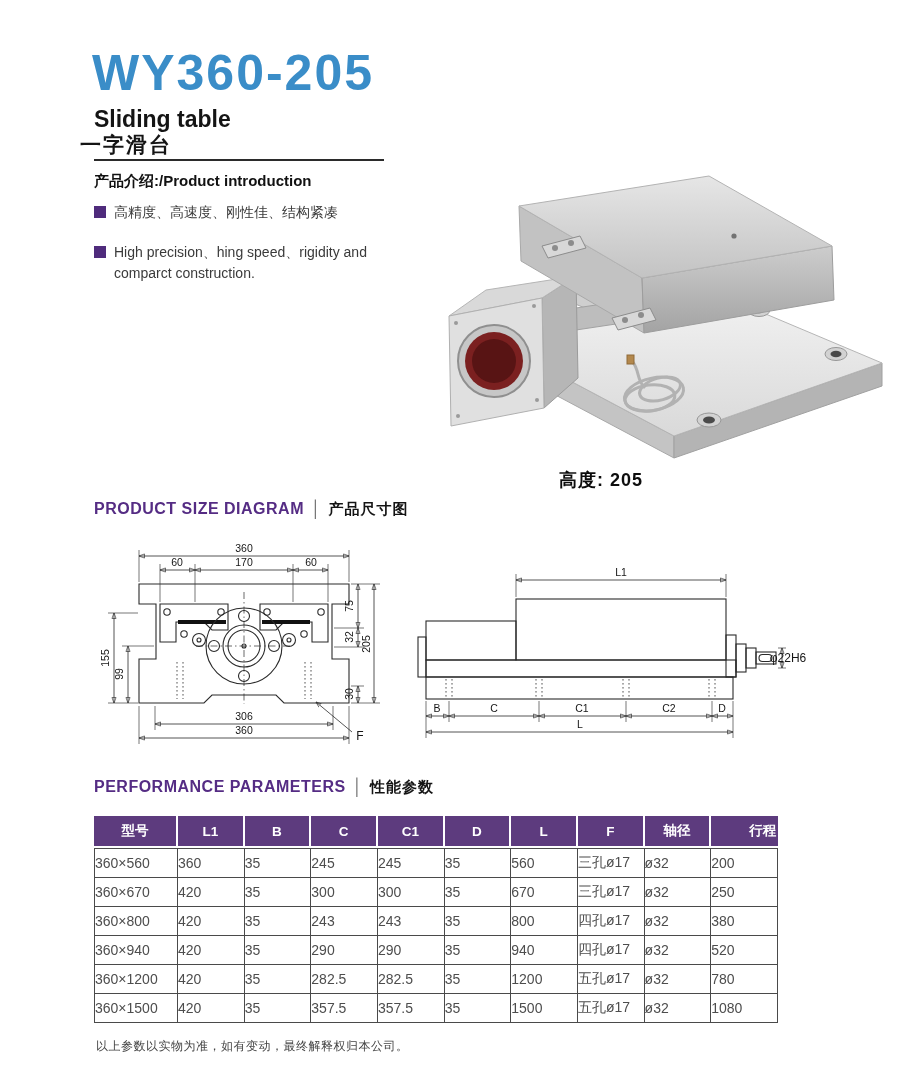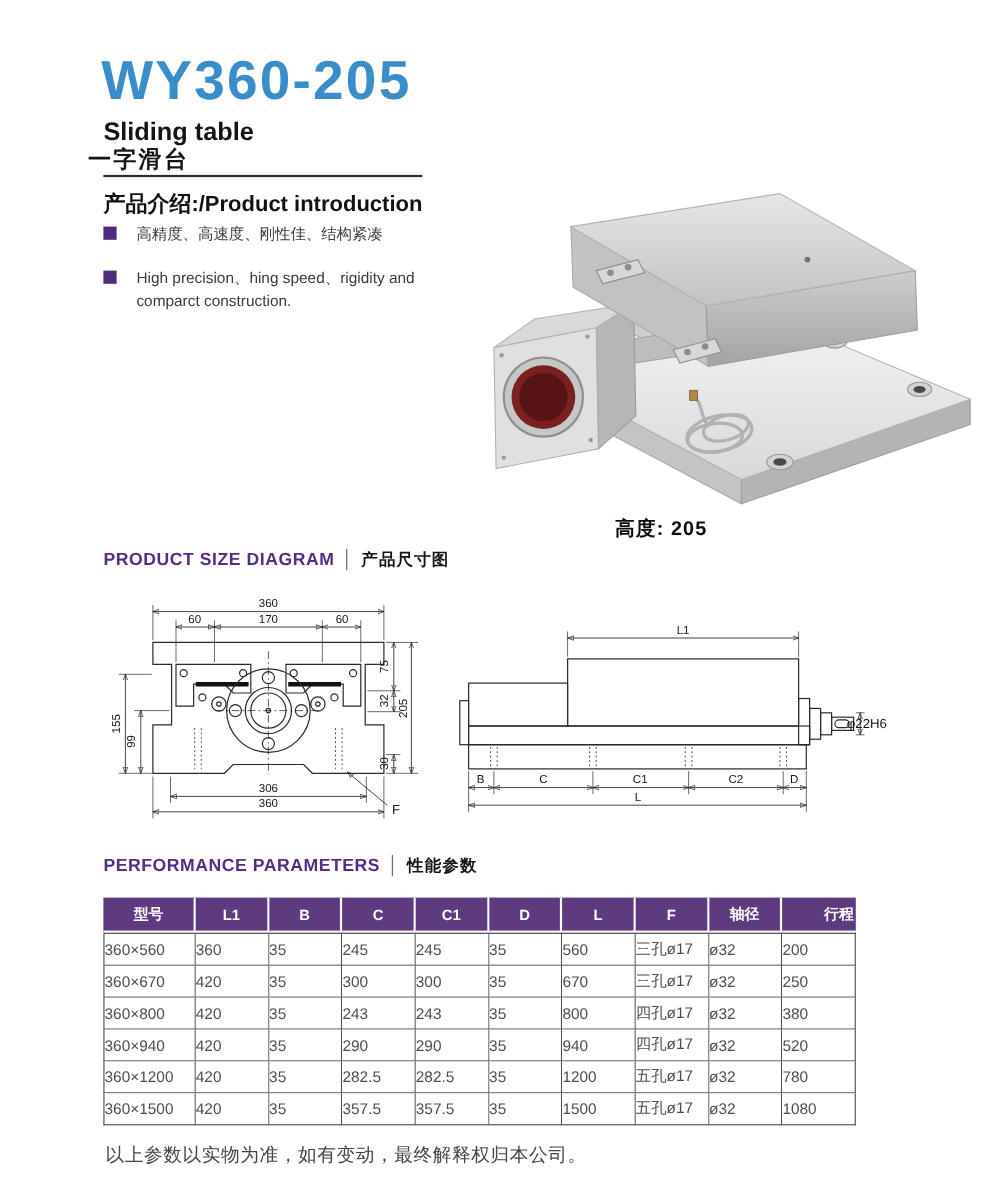--- a/index.html
+++ b/index.html
@@ -7,23 +7,23 @@
         font-family:"Liberation Sans","DejaVu Sans",sans-serif;color:#1a1a1a;margin-left:16px;}
 
   
   .model-title{position:absolute;left:76px;top:44px;font-size:50px;font-weight:bold;
                color:#3a8dc8;letter-spacing:2px;}
   .sub-en{position:absolute;left:78px;top:106px;font-size:23px;font-weight:bold;color:#141414;}
   .sub-zh{position:absolute;left:64px;top:131px;font-size:21px;font-weight:bold;color:#141414;letter-spacing:2px;}
   .title-rule{position:absolute;left:78px;top:159px;width:290px;height:0;border-top:2px solid #2b2b2b;}
 
   
-  .intro-heading{position:absolute;left:78px;top:172px;font-size:20px;font-weight:bold;color:#111;}
+  .intro-heading{position:absolute;left:78px;top:172px;font-size:15px;font-weight:bold;color:#111;}
   .bullets{position:absolute;left:78px;top:202px;width:320px;}
-  .bullet{display:flex;align-items:flex-start;margin-bottom:18px;font-size:14px;color:#3a3a3a;line-height:1.55;gap:10px;}
+  .bullet{display:flex;align-items:flex-start;margin-bottom:18px;font-size:14px;color:#3a3a3a;line-height:1.55;}
   .bullet .sq{flex:0 0 auto;width:12px;height:12px;background:#4f2b7c;margin:4px 8px 0 0;}
 
   
   .photo{position:absolute;left:388px;top:158px;width:487px;height:302px;}
   .photo-caption{position:absolute;left:470px;top:468px;width:230px;text-align:center;
                  font-size:18px;font-weight:bold;color:#0d0d0d;letter-spacing:1px;}
 
   
   .section-header{position:absolute;font-size:16px;font-weight:bold;letter-spacing:0.5px;}
   .section-header .en{color:#552c84;}
@@ -51,21 +51,21 @@
   .params th{background:#5d3b7e;color:#ffffff;font-size:13.5px;font-weight:bold;height:30px;
              border-right:2.5px solid #fff;border-bottom:2.5px solid #fff;padding:0;text-align:center;}
   .params th:last-child{border-right:none;padding-left:36px;}
   .params col.c-model{width:84px;}
   .params td{background:#fff;color:#4d4d4d;font-size:14px;text-align:left;height:28px;
              border-right:1.6px solid #4a4a4a;border-bottom:1.6px solid #4a4a4a;padding:0;}
   .params tbody tr td:first-child{border-left:1.6px solid #4a4a4a;}
   .params tbody tr:first-child td{border-top:1.6px solid #4a4a4a;}
 
   
-  .footer-note{position:absolute;left:80px;top:1038px;font-size:17px;color:#454545;letter-spacing:0.5px;}
+  .footer-note{position:absolute;left:80px;top:1038px;font-size:12px;color:#454545;letter-spacing:0.5px;}
 </style>
 </head>
 <body>
 
 <div class="page">
 
   <div class="model-title">WY360-205</div>
   <div class="sub-en">Sliding table</div>
   <div class="sub-zh">一字滑台</div>
   <div class="title-rule"></div>

